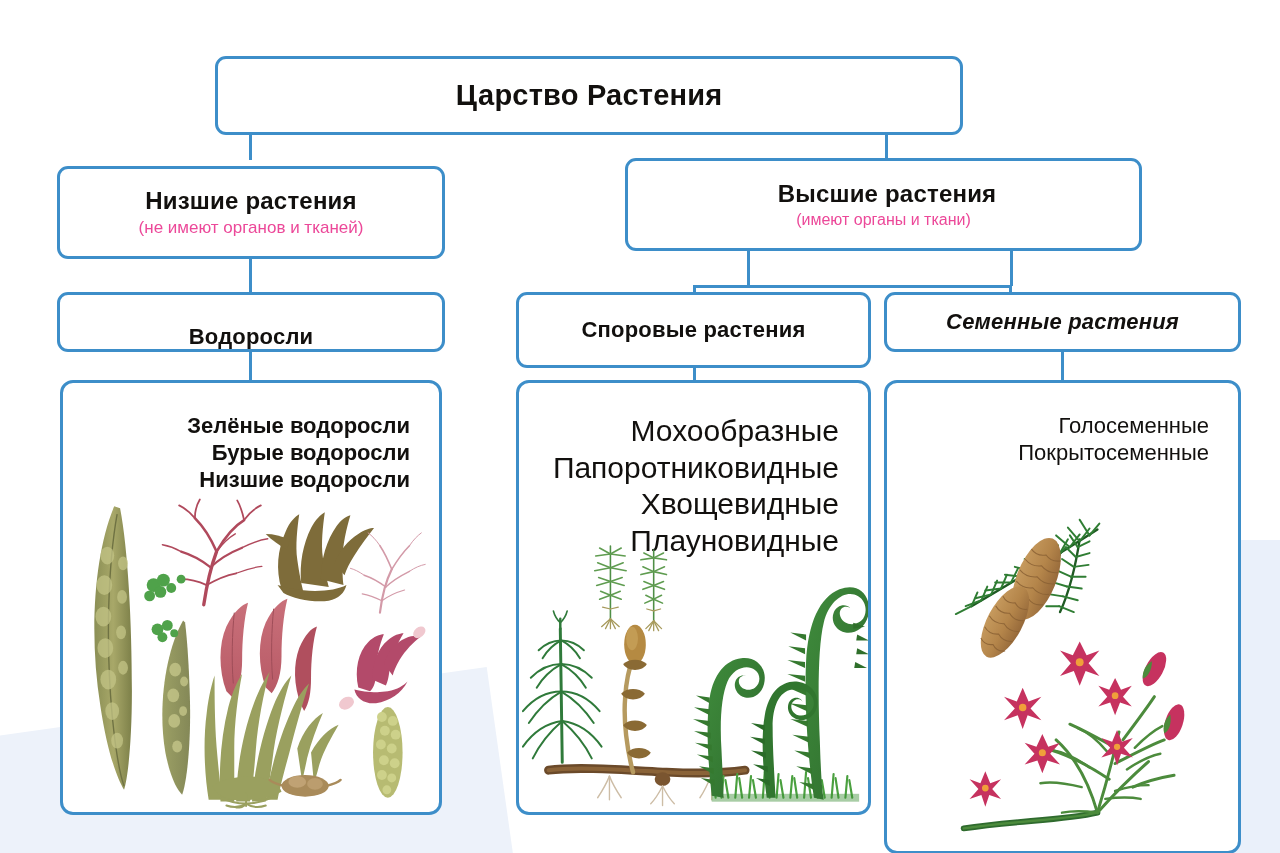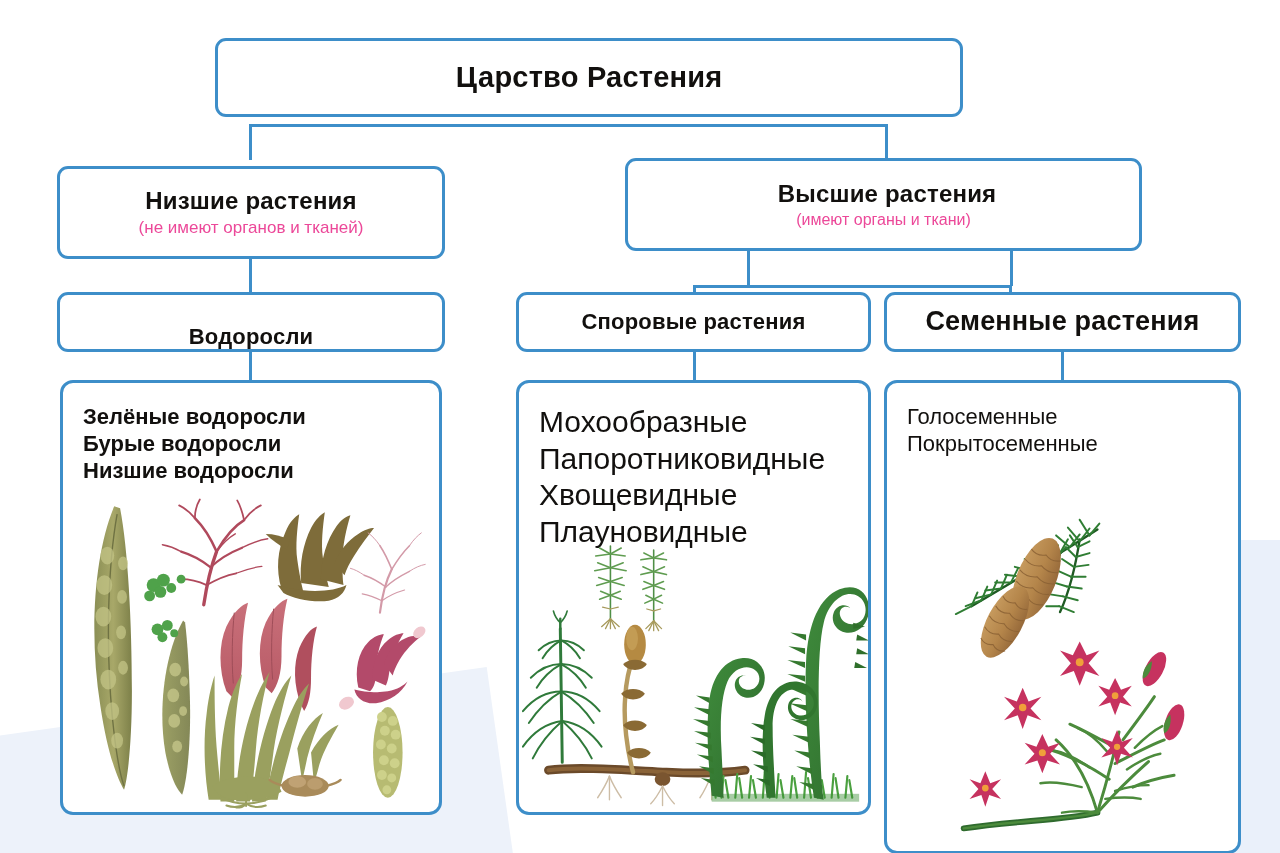--- a/index.html
+++ b/index.html
@@ -44,52 +44,52 @@
     line-height:1.15;
   }
   .box-sub{
     color:#ec4899;
     text-align:center;
     line-height:1.15;
     margin-top:3px;
   }
 
   
-  #box-kingdom{left:215px;top:38px;width:748px;height:79px;}
+  #box-kingdom{left:215px;top:56px;width:748px;height:79px;}
   #box-kingdom .box-title{font-size:29px;}
 
   
   #box-lower{left:57px;top:158px;width:388px;height:93px;margin-top:8px;}
   #box-lower .box-title{font-size:24px;}
   #box-lower .box-sub{font-size:17px;}
   #box-higher{left:625px;top:158px;width:517px;height:93px;}
   #box-higher .box-title{font-size:24px;margin-left:7px;}
   #box-higher .box-sub{font-size:16px;}
 
   
   #box-algae{left:57px;top:292px;width:388px;height:60px;justify-content:flex-end;}
   #box-algae .box-title{font-size:22px;}
-  #box-spore{left:516px;top:292px;width:355px;height:60px;}
+  #box-spore{left:516px;top:292px;width:355px;height:76px;}
   #box-spore .box-title{font-size:22px;}
   #box-seed{left:884px;top:292px;width:357px;height:60px;}
-  #box-seed .box-title{font-size:27px;}
+  #box-seed .box-title{font-size:22px;font-style:italic;}
 
   
   .panel{
     position:absolute;box-sizing:border-box;
     border:3px solid #3d8ec9;border-radius:13px;background:#fff;
     overflow:hidden;
   }
   #panel-algae{left:60px;top:380px;width:382px;height:435px;}
   #panel-spore{left:516px;top:380px;width:355px;height:435px;}
   #panel-seed{left:884px;top:380px;width:357px;height:474px;}
 
   .panel-list{
-    margin:7px;padding:14px 13px 0;list-style:none;
-    text-align:left;color:#12100e;
+    margin:16px;padding:14px 13px 0;list-style:none;
+    text-align:right;color:#12100e;
   }
   .panel-list li{line-height:1.22;}
   #panel-algae .panel-list li{font-size:22px;font-weight:bold;}
   #panel-spore .panel-list li{font-size:30px;font-weight:normal;}
   #panel-seed  .panel-list li{font-size:22px;font-weight:normal;}
 
   .art{position:absolute;left:0;right:0;bottom:0;}
   #art-algae{height:320px;}
   #art-spore{height:290px;}
   #art-seed{height:350px;}

